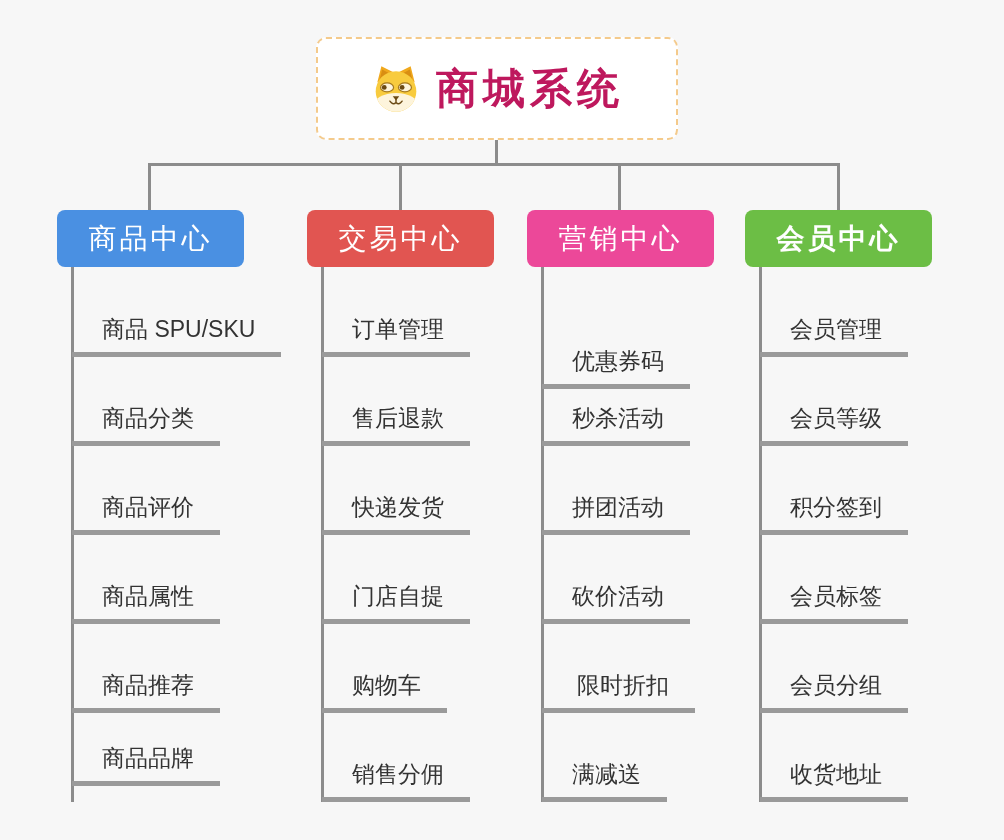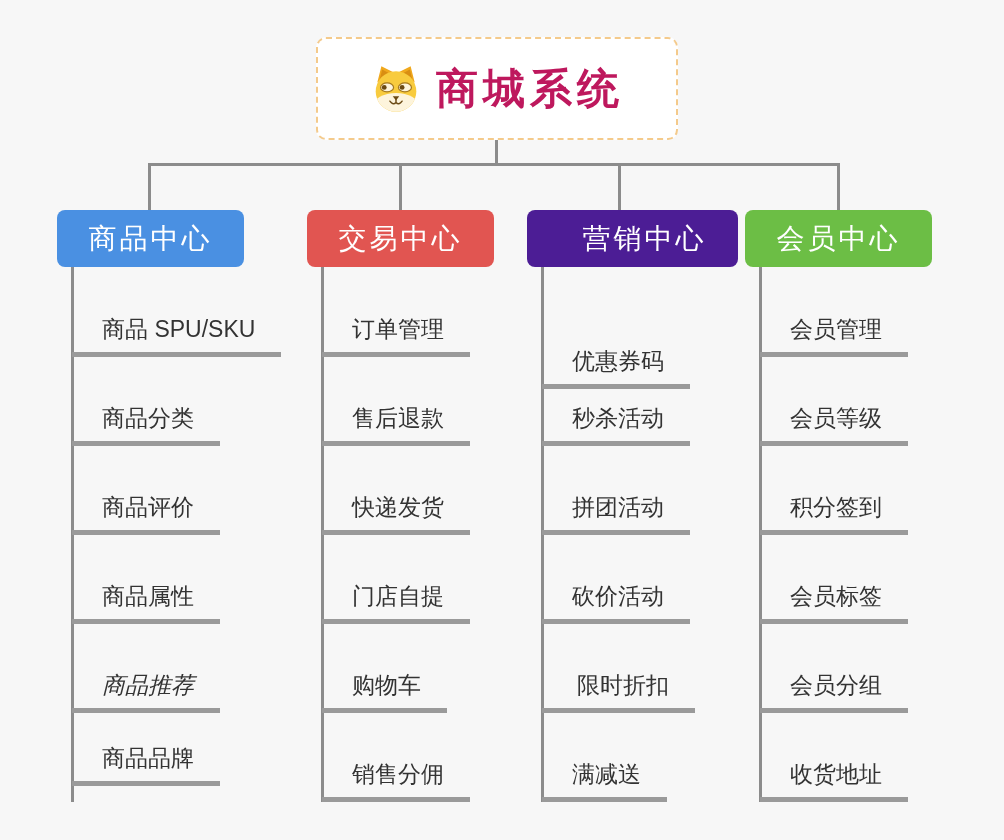--- a/index.html
+++ b/index.html
@@ -81,28 +81,28 @@
         <circle cx="39.5" cy="30" r="3" fill="#6b4a14"></circle>
         <path d="M28,41 L36,41 L32,46 Z" fill="#6b4a14"></path>
         <path d="M32,45 L32,48 M24.5,47 Q28.5,52.5 32,48.5 Q35.5,52.5 39.5,47" stroke="#6b4a14" stroke-width="1.8" fill="none" stroke-linecap="round"></path>
       </svg>
     </span>
     <span class="root-title" style="color: #be185d;">商城系统</span>
   </div>
 
   <div class="branch" style="left: 57px; background-color: rgb(74, 144, 226);">商品中心</div>
   <div class="branch" style="left: 307px; background-color: rgb(225, 85, 81);">交易中心</div>
-  <div class="branch" style="left: 527px; background-color: #4c1d95; padding-left: 24px;">营销中心</div>
-  <div class="branch" style="left: 745px; background-color: rgb(108, 190, 69);">会员中心</div>
+  <div class="branch" style="left: 527px; background-color: #ec4899;">营销中心</div>
+  <div class="branch" style="left: 745px; background-color: rgb(108, 190, 69); font-weight: bold;">会员中心</div>
 
   <div class="item" style="left: 72px; top: 311px; border-color: rgb(154, 154, 154);">商品 SPU/SKU</div>
   <div class="item" style="left: 72px; top: 400px; border-color: rgb(154, 154, 154);">商品分类</div>
   <div class="item" style="left: 72px; top: 489px; border-color: rgb(154, 154, 154);">商品评价</div>
   <div class="item" style="left: 72px; top: 578px; border-color: rgb(154, 154, 154);">商品属性</div>
-  <div class="item" style="left: 72px; top: 667px; border-color: rgb(154, 154, 154); font-style: italic;">商品推荐</div>
+  <div class="item" style="left: 72px; top: 667px; border-color: rgb(154, 154, 154);">商品推荐</div>
   <div class="item" style="left: 72px; top: 740px; border-color: rgb(154, 154, 154);">商品品牌</div>
 
   <div class="item" style="left: 322px; top: 311px; border-color: rgb(154, 154, 154);">订单管理</div>
   <div class="item" style="left: 322px; top: 400px; border-color: rgb(154, 154, 154);">售后退款</div>
   <div class="item" style="left: 322px; top: 489px; border-color: rgb(154, 154, 154);">快递发货</div>
   <div class="item" style="left: 322px; top: 578px; border-color: rgb(154, 154, 154);">门店自提</div>
   <div class="item" style="left: 322px; top: 667px; border-color: rgb(154, 154, 154);">购物车</div>
   <div class="item" style="left: 322px; top: 756px; border-color: rgb(154, 154, 154);">销售分佣</div>
 
   <div class="item" style="left: 542px; top: 311px; border-color: rgb(154, 154, 154); margin-top: 32px;">优惠券码</div>

